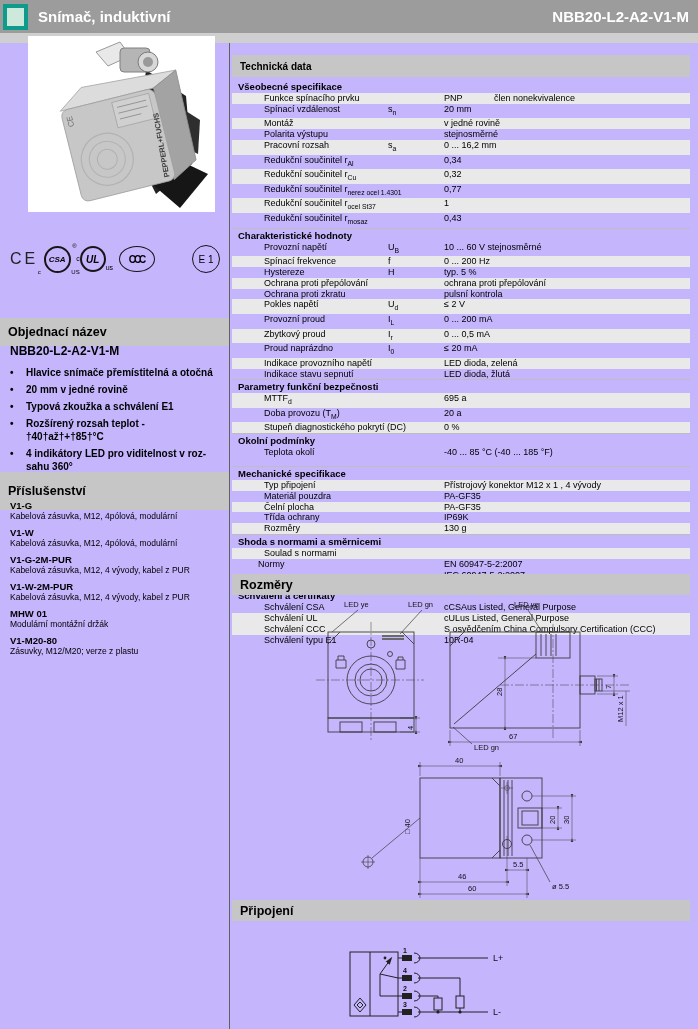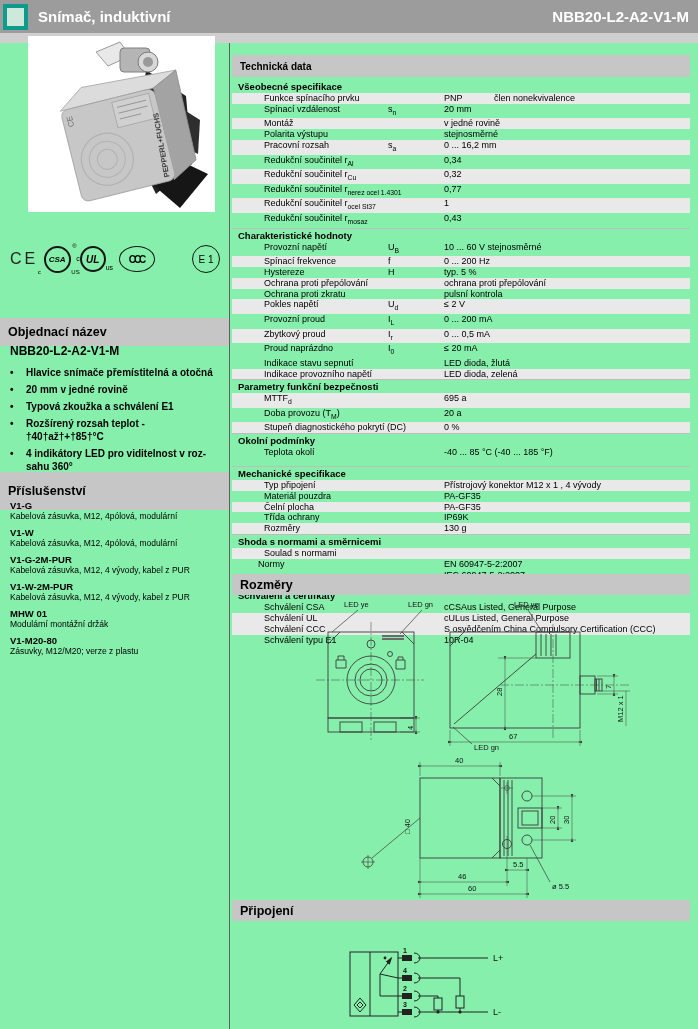--- a/index.html
+++ b/index.html
@@ -1,16 +1,16 @@
 <!DOCTYPE html>
 <html><head>
 <meta charset="utf-8">
 <style>
   html,body{margin:0;padding:0;background:#fff;}
-  .page{position:relative;width:698px;height:1029px;overflow:hidden;background:#86efac;
+  .page{position:relative;width:698px;height:1029px;overflow:hidden;background:#c4b5fd;
         font-family:"Liberation Sans","DejaVu Sans",sans-serif;color:#000;}
   
   .hdr{position:absolute;left:0;top:0;width:698px;height:33px;background:#9c9c9c;display:flex;align-items:center;}
   .logo{width:25px;height:26px;background:#cde9dc;border:4px solid #0f9b8b;box-sizing:border-box;margin-left:3px;flex:none;}
   .hdr-title{color:#fff;font-weight:bold;font-size:15px;margin-left:10px;}
   .hdr-prod{color:#fff;font-weight:bold;font-size:15px;margin-left:auto;margin-right:9px;}
   .substrip{position:absolute;left:0;top:33px;width:698px;height:10px;background:#cfcfcf;}
   .divider{position:absolute;left:229px;top:43px;width:1px;height:986px;background:#606060;}
   
   .bar{position:absolute;background:#c6c6c6;font-weight:bold;display:flex;align-items:center;
@@ -252,29 +252,29 @@
         <div class="trow shade">
           <div class="c-label"><span>Zbytkový proud</span></div>
           <div class="c-sym"><span>I</span><sub>r</sub></div>
           <div class="c-val"><span>0 ... 0,5 mA</span></div>
         </div>
         <div class="trow">
           <div class="c-label"><span>Proud naprázdno</span></div>
           <div class="c-sym"><span>I</span><sub>0</sub></div>
           <div class="c-val"><span>≤ 20 mA</span></div>
         </div>
+        <div class="trow shade">
+          <div class="c-label"><span>Indikace provozního napětí</span></div>
+          <div class="c-sym"></div>
+          <div class="c-val"><span>LED dioda, zelená</span></div>
+        </div>
         <div class="trow">
           <div class="c-label"><span>Indikace stavu sepnutí</span></div>
           <div class="c-sym"></div>
           <div class="c-val"><span>LED dioda, žlutá</span></div>
-        </div>
-        <div class="trow shade">
-          <div class="c-label"><span>Indikace provozního napětí</span></div>
-          <div class="c-sym"></div>
-          <div class="c-val"><span>LED dioda, zelená</span></div>
         </div>
       </div>
       <div class="tsec">
         <div class="sec-title">Parametry funkční bezpečnosti</div>
         <div class="trow shade">
           <div class="c-label"><span>MTTF</span><sub>d</sub></div>
           <div class="c-sym"></div>
           <div class="c-val"><span>695 a</span></div>
         </div>
         <div class="trow">

